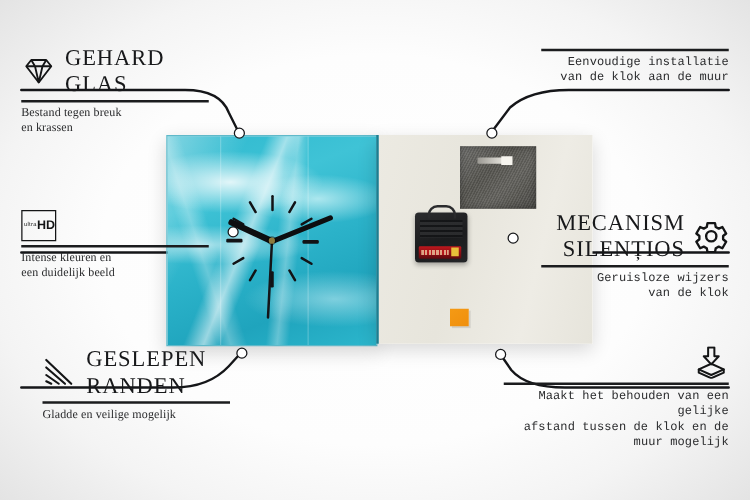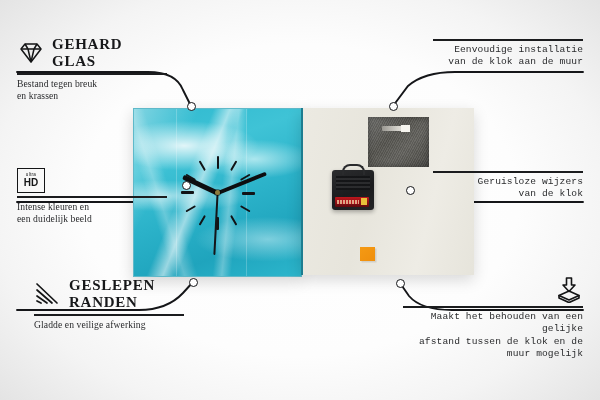--- a/index.html
+++ b/index.html
@@ -16,36 +16,36 @@
 
   
   #wires{position:absolute;left:0;top:0;width:600px;height:400px;}
 
   
   .feat{position:absolute;}
   .feat .head{display:flex;align-items:center;gap:7px;}
   .feat.right .head{justify-content:flex-end;}
   .ttl{
     font-family:"Liberation Serif", serif;
-    font-size:15px;letter-spacing:.75px;font-weight:700;
+    font-size:18px;letter-spacing:.75px;font-weight:400;
     color:#17181a;line-height:1.14;text-transform:uppercase;
   }
   .feat.right .ttl{text-align:right;}
   .rule{height:1.6px;background:#1b1c1e;margin-top:3px;}
   .desc{
     font-family:"Liberation Serif", serif;
     font-size:9.6px;color:#2a2b2d;line-height:1.30;margin-top:3px;
     letter-spacing:.1px;
   }
   .feat.right .desc{text-align:right;font-family:Liberation Mono, monospace;}
   .ico{flex:0 0 auto;display:block;}
 
   
   .hdbox{width:26px;height:23px;border:1.6px solid #141516;display:flex;
-    flex-direction:column;align-items:center;justify-content:center;line-height:1;}
+    flex-direction:row;align-items:center;justify-content:flex-end;line-height:1;}
   .hdbox .u{font-family:"Liberation Sans",sans-serif;font-size:4.6px;letter-spacing:.3px;color:#141516;}
   .hdbox .h{font-family:"Liberation Sans",sans-serif;font-size:10px;font-weight:700;color:#141516;margin-top:.5px;}
 
   
   #clock{
     position:absolute;left:133px;top:108px;width:167px;height:167px;
     border:1px solid #5fb9c9;
     background:
       
       radial-gradient(ellipse 120px 40px at 30% 22%, rgba(255,255,255,.85) 0%, rgba(255,255,255,0) 62%),
@@ -237,29 +237,38 @@
         <g stroke="#141516" stroke-width="1.7" stroke-linecap="round">
           <path d="M3,2 L23,21"></path>
             <path d="M3,8 L18,21"></path>
             <path d="M3,14 L13,21"></path>
             <path d="M3,19 L7,21"></path>
         </g>
       </svg>
       <div class="ttl">GESLEPEN<br>RANDEN</div>
     </div>
     <div class="rule" style="width:150px"></div>
-    <div class="desc">Gladde en veilige afwerking</div>
+    <div class="desc">Gladde en veilige mogelijk</div>
   </div>
 
   <div class="feat right" style="left:433px;top:36px;width:150px">
     <div class="rule" style="width:150px"></div>
     <div class="desc">Eenvoudige installatie<br>van de klok aan de muur</div>
   </div>
 
   <div class="feat right" style="left:433px;top:168px;width:150px">
+    <div class="head">
+      <div class="ttl">MECANISM<br>SILENȚIOS</div>
+      <svg class="ico" width="28" height="26" viewBox="0 0 28 26">
+        <g fill="none" stroke="#141516" stroke-width="1.9" stroke-linecap="round" stroke-linejoin="round">
+          <path d="M11,2.5 h6 l.6,3.1 2.4,1.3 2.9,-1.3 3,5.2 -2.4,2 0,2.6 2.4,2 -3,5.2 -2.9,-1.3 -2.4,1.3 -.6,3.1 h-6 l-.6,-3.1 -2.4,-1.3 -2.9,1.3 -3,-5.2 2.4,-2 0,-2.6 -2.4,-2 3,-5.2 2.9,1.3 2.4,-1.3 Z"></path>
+          <circle cx="14" cy="13" r="4.1"></circle>
+        </g>
+      </svg>
+    </div>
     <div class="rule" style="width:150px"></div>
     <div class="desc">Geruisloze wijzers<br>van de klok</div>
   </div>
 
   <div class="feat right" style="left:403px;top:277px;width:180px">
     <div class="head">
       <svg class="ico" width="28" height="26" viewBox="0 0 28 26">
         <g fill="none" stroke="#141516" stroke-width="1.6" stroke-linejoin="round" stroke-linecap="round">
           <path d="M11.5,1 h5 v7 h3.5 L14,14.5 L8,8 h3.5 Z"></path>
           <path d="M14,14 L24,18.5 L14,23 L4,18.5 Z"></path>

